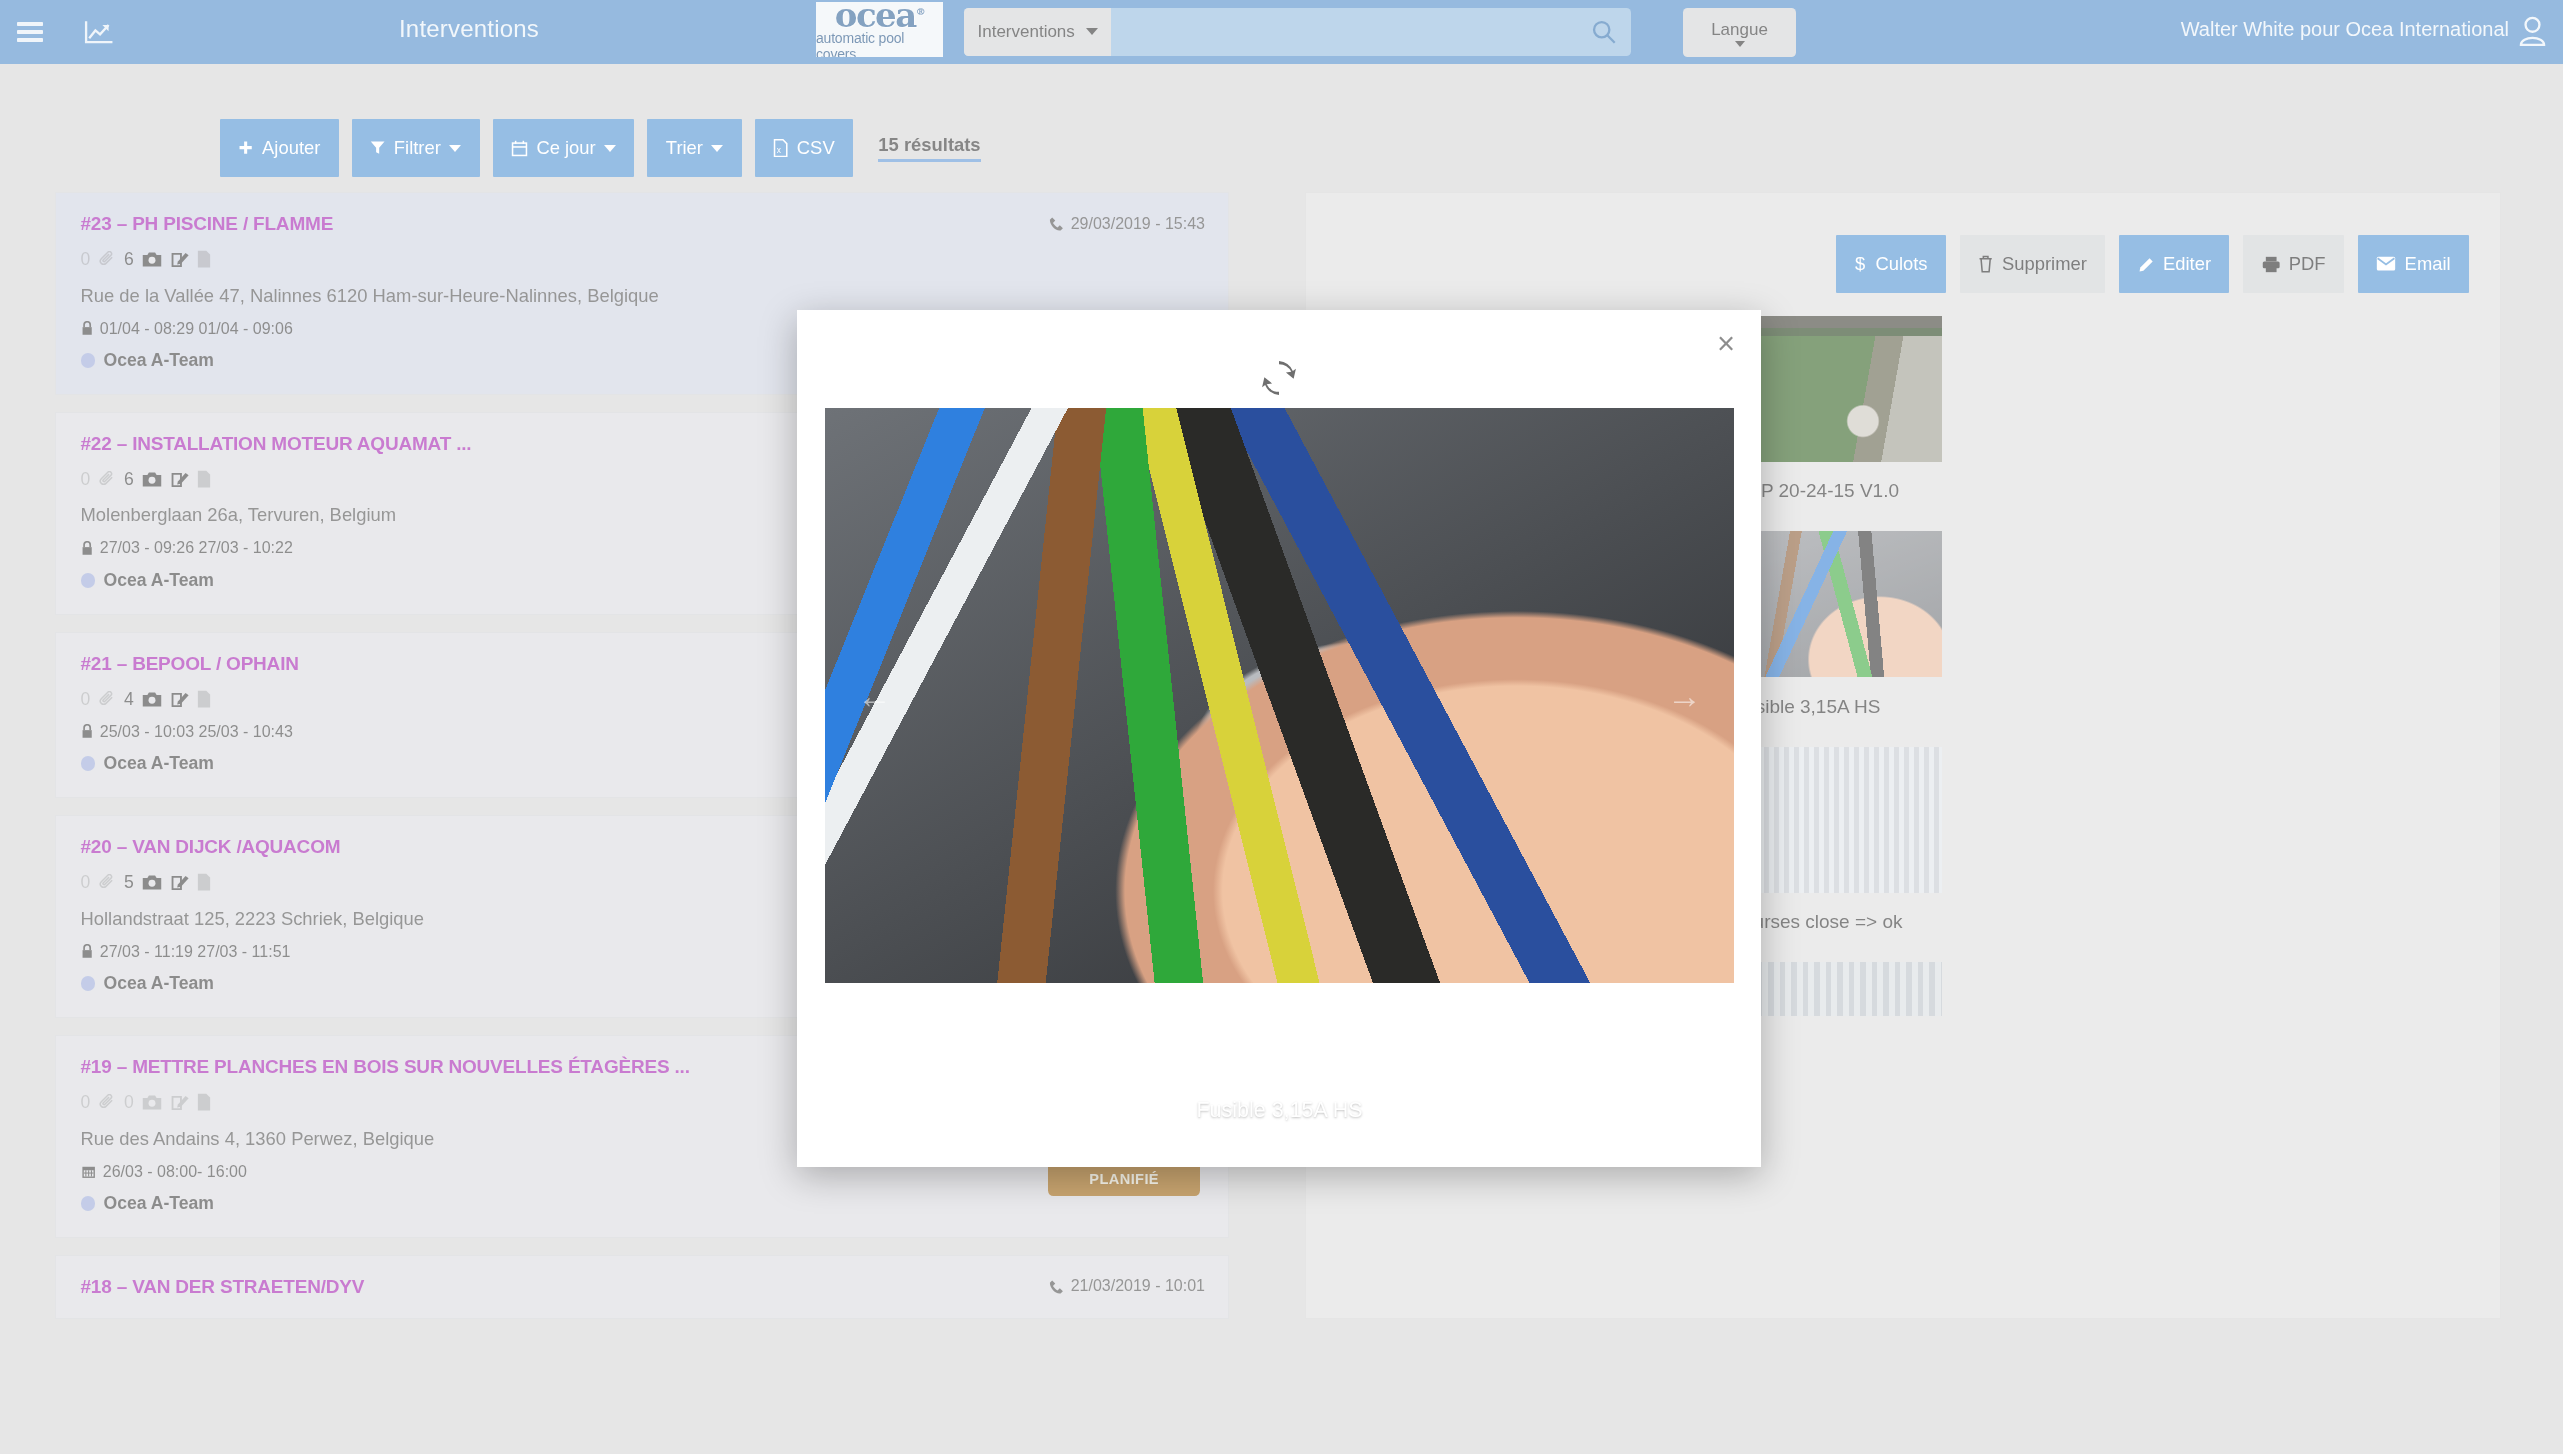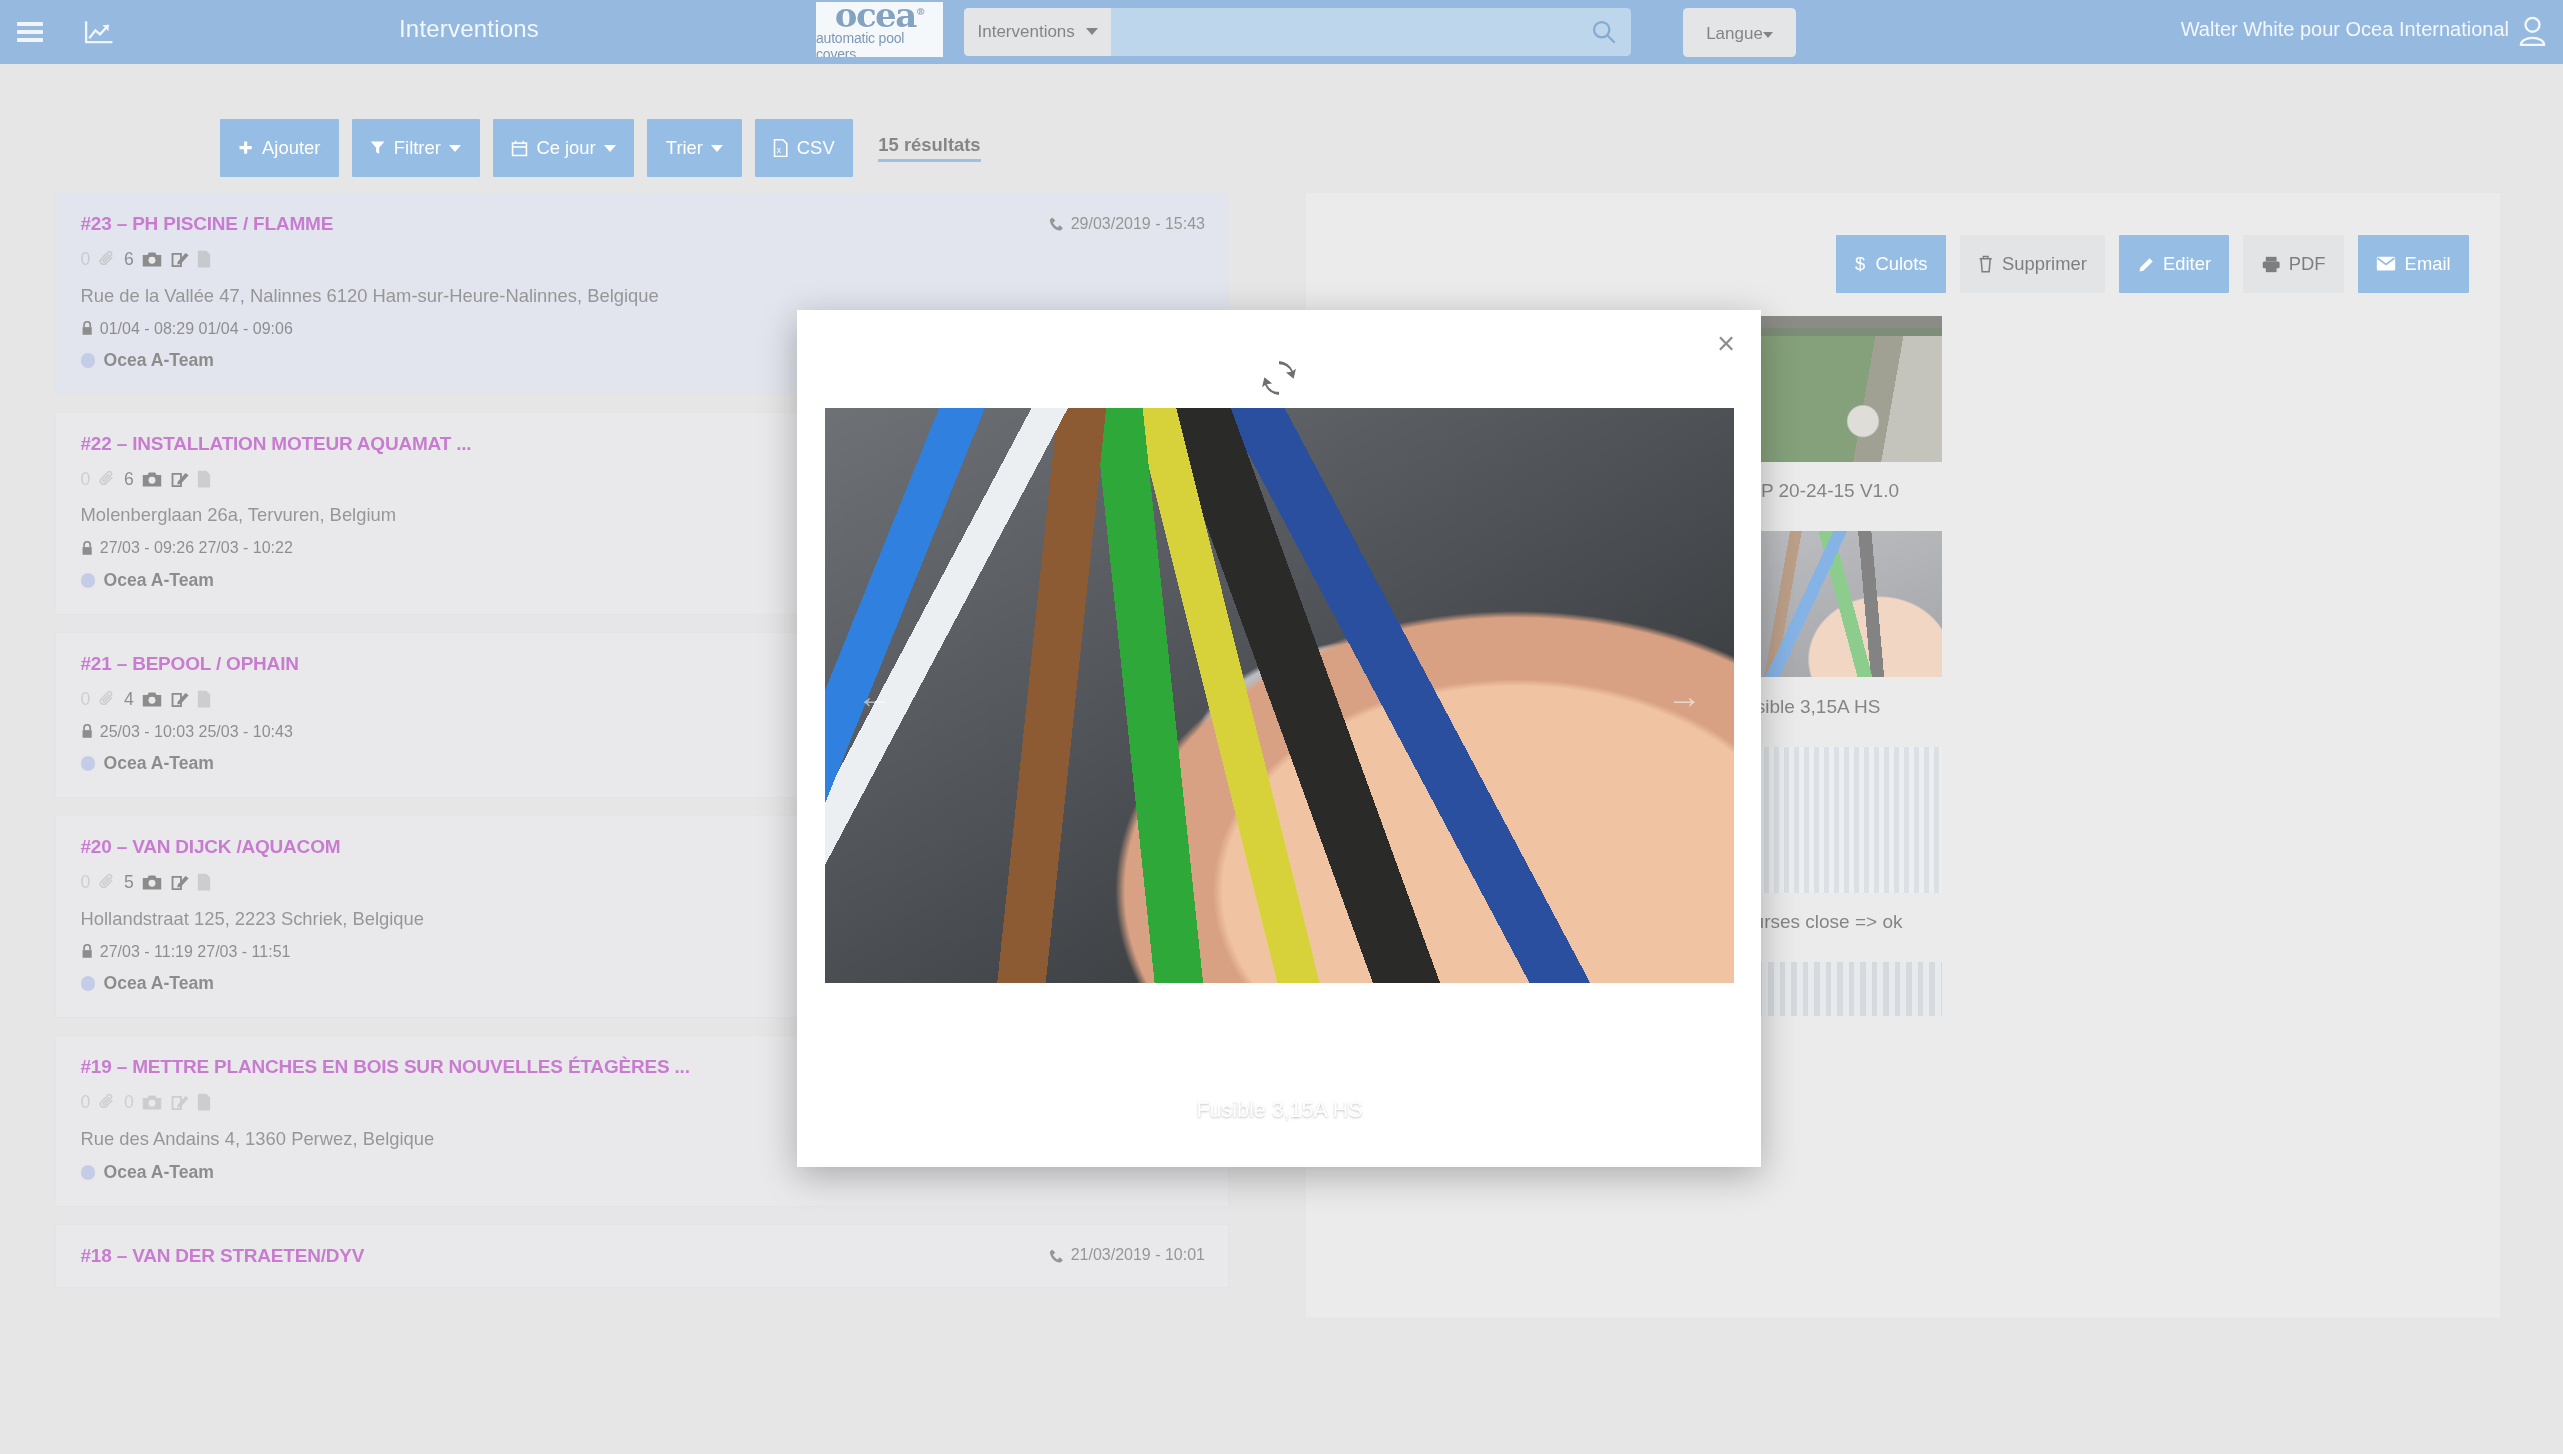--- a/index.html
+++ b/index.html
@@ -76,21 +76,21 @@
     width: 55px; height: 48px; background: transparent;
     border: none; cursor: pointer;
     display:flex;align-items:center;justify-content:center;
   }
   .lang-btn {
     position: absolute; left: 1683px; top: 7.7px;
     width: 113px; height: 49px;
     background: #d0d2d4; border-radius: 4.6px; border: none;
     font-size: 17px; color: #2b2b2b; cursor:pointer;
     font-family: "Liberation Sans", sans-serif;
-    display:flex;flex-direction:row;align-items:center;justify-content:center;
+    display:flex;flex-direction:column;align-items:center;justify-content:center;
     line-height: 1.05; padding-top: 3.1px;
   }
   .lang-caret {
     width:0;height:0;border-left:5.4px solid transparent;border-right:5.4px solid transparent;
     border-top:6.1px solid #2b2b2b; margin-top:2.3px;
   }
   .nav-user {
     position: absolute; right: 54px; top: 18.4px;
     font-size: 20px; color: #eaf2f9;
   }
@@ -511,20 +511,31 @@
         </svg>
       <svg class="dim" width="18.4" height="18.4" viewBox="0 0 24 24">
           <path d="M2 5h11v16H2z" stroke="#3a3a3a" stroke-width="2.4" fill="none"></path>
           <path d="M9 15l10-11 4 3-10 11-5 1z" fill="#3a3a3a"></path>
         </svg>
       <svg class="dim" width="14" height="18.4" viewBox="0 0 18 24">
           <path d="M1 1h11l5 5v17H1z" fill="#3a3a3a"></path>
         </svg>
     </div>
     <div class="card-addr">Rue des Andains 4, 1360 Perwez, Belgique</div>
+    <div class="card-time">
+      <svg width="15.3" height="15.3" viewBox="0 0 22 22">
+        <rect x="2" y="4" width="18" height="16" fill="#3c3c3c"></rect>
+        <rect x="4" y="9" width="14" height="9" fill="#d9dade"></rect>
+        <line x1="7" y1="9" x2="7" y2="18" stroke="#3c3c3c" stroke-width="1.5"></line>
+        <line x1="11" y1="9" x2="11" y2="18" stroke="#3c3c3c" stroke-width="1.5"></line>
+        <line x1="15" y1="9" x2="15" y2="18" stroke="#3c3c3c" stroke-width="1.5"></line>
+        <line x1="4" y1="13" x2="18" y2="13" stroke="#3c3c3c" stroke-width="1.5"></line>
+      </svg>
+      <span>26/03 - 08:00- 16:00</span>
+    </div>
     <div class="card-team">
       <i class="dot-team"></i>
       <span>Ocea A-Team</span>
     </div>
     <button class="status-pill">PLANIFIÉ</button>
   </div>
 
   <div class="card" style="padding-bottom:20px">
     <div class="card-title">#18 – VAN DER STRAETEN/DYV</div>
     <div class="card-date">

